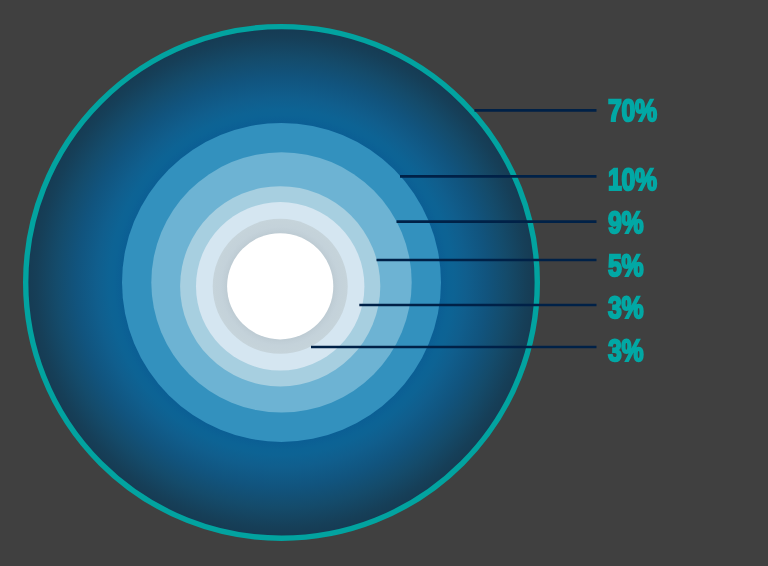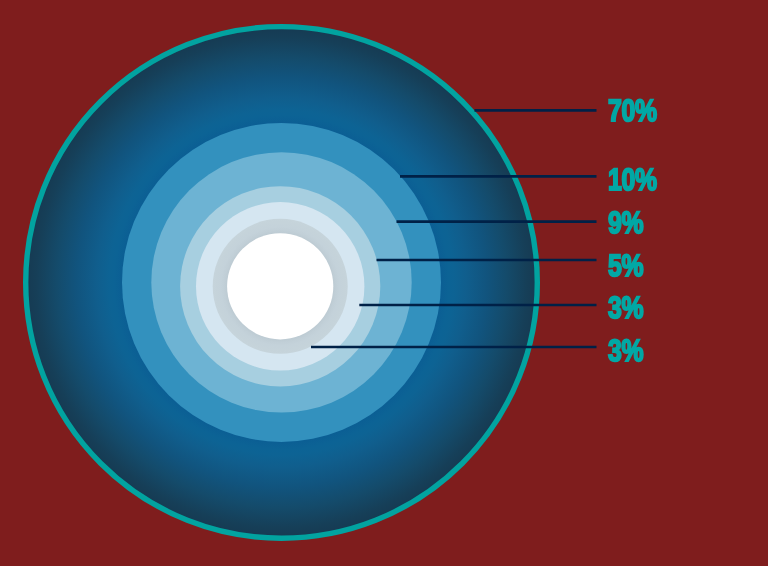--- a/index.html
+++ b/index.html
@@ -1,17 +1,17 @@
 <!DOCTYPE html>
 <html><head>
 <meta charset="utf-8">
 <title>Concentric Circle Chart</title>
 <style>
   html,body{margin:0;padding:0;background:#000;}
-  #stage{position:relative;width:768px;height:566px;background:#7f1d1d;overflow:hidden;
+  #stage{position:relative;width:768px;height:566px;background:#404040;overflow:hidden;
          font-family:"Liberation Sans",sans-serif;}
   svg{position:absolute;left:0;top:0;}
   .pct{position:absolute;color:#02a8a5;font-family:"Liberation Sans",sans-serif;
        font-weight:700;font-size:30.8px;line-height:1;transform-origin:left top;
        transform:scaleX(0.805);white-space:nowrap;letter-spacing:-0.4px;
        -webkit-text-stroke:2.0px #02a8a5;
        text-rendering:geometricPrecision;}
 </style>
 </head>
 <body>

